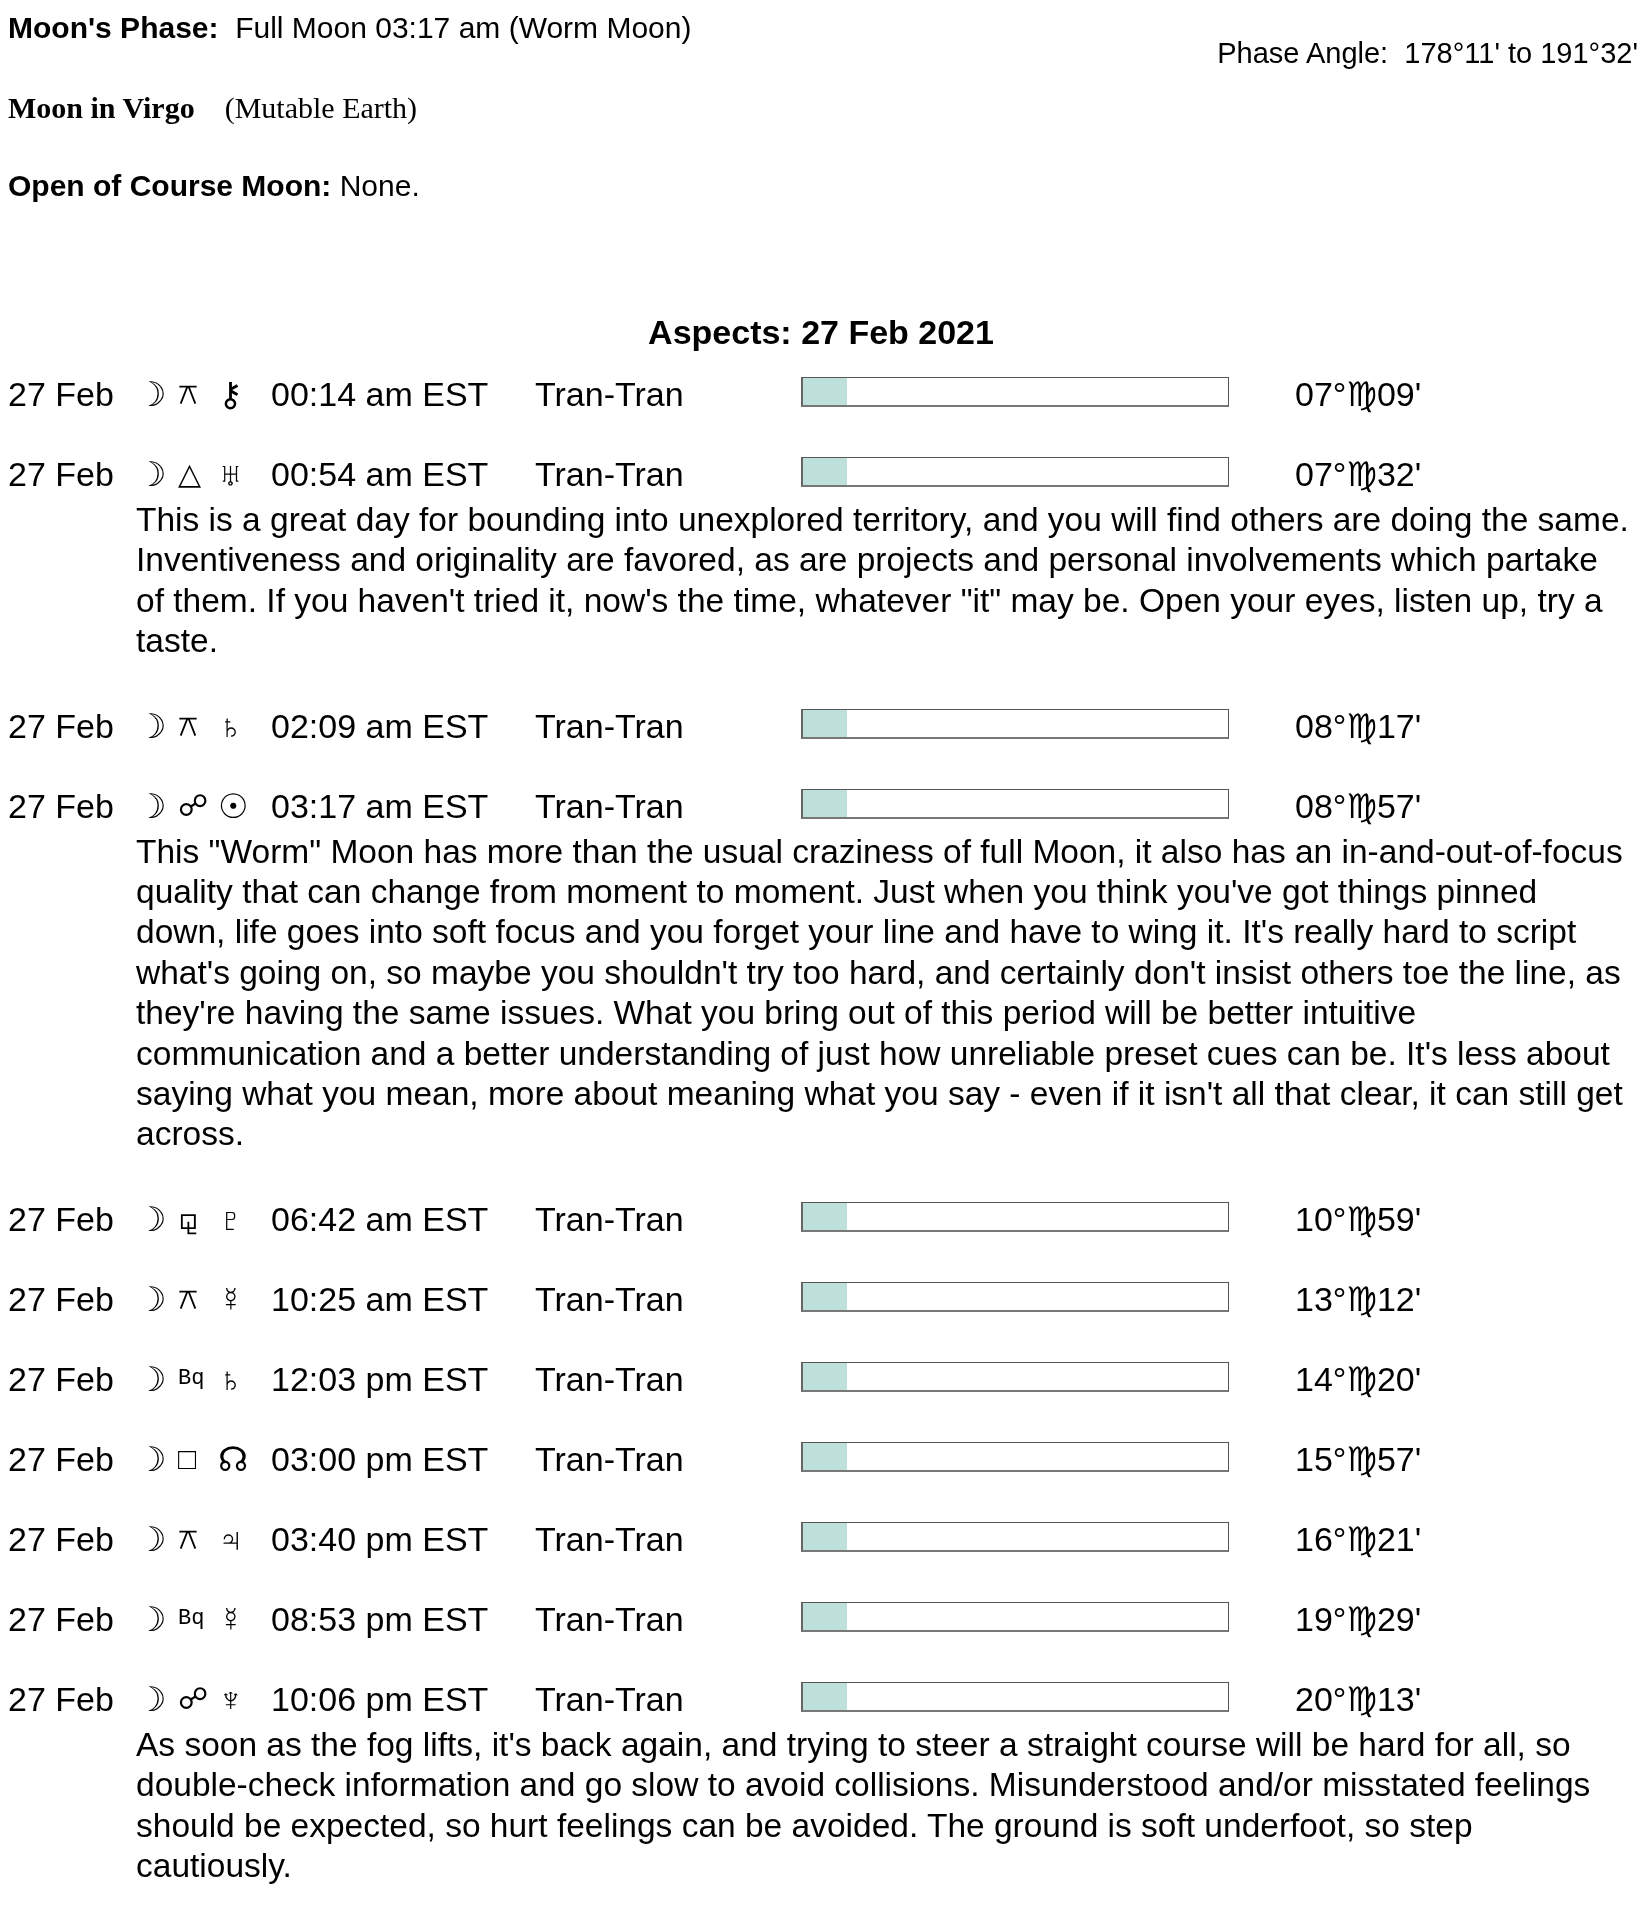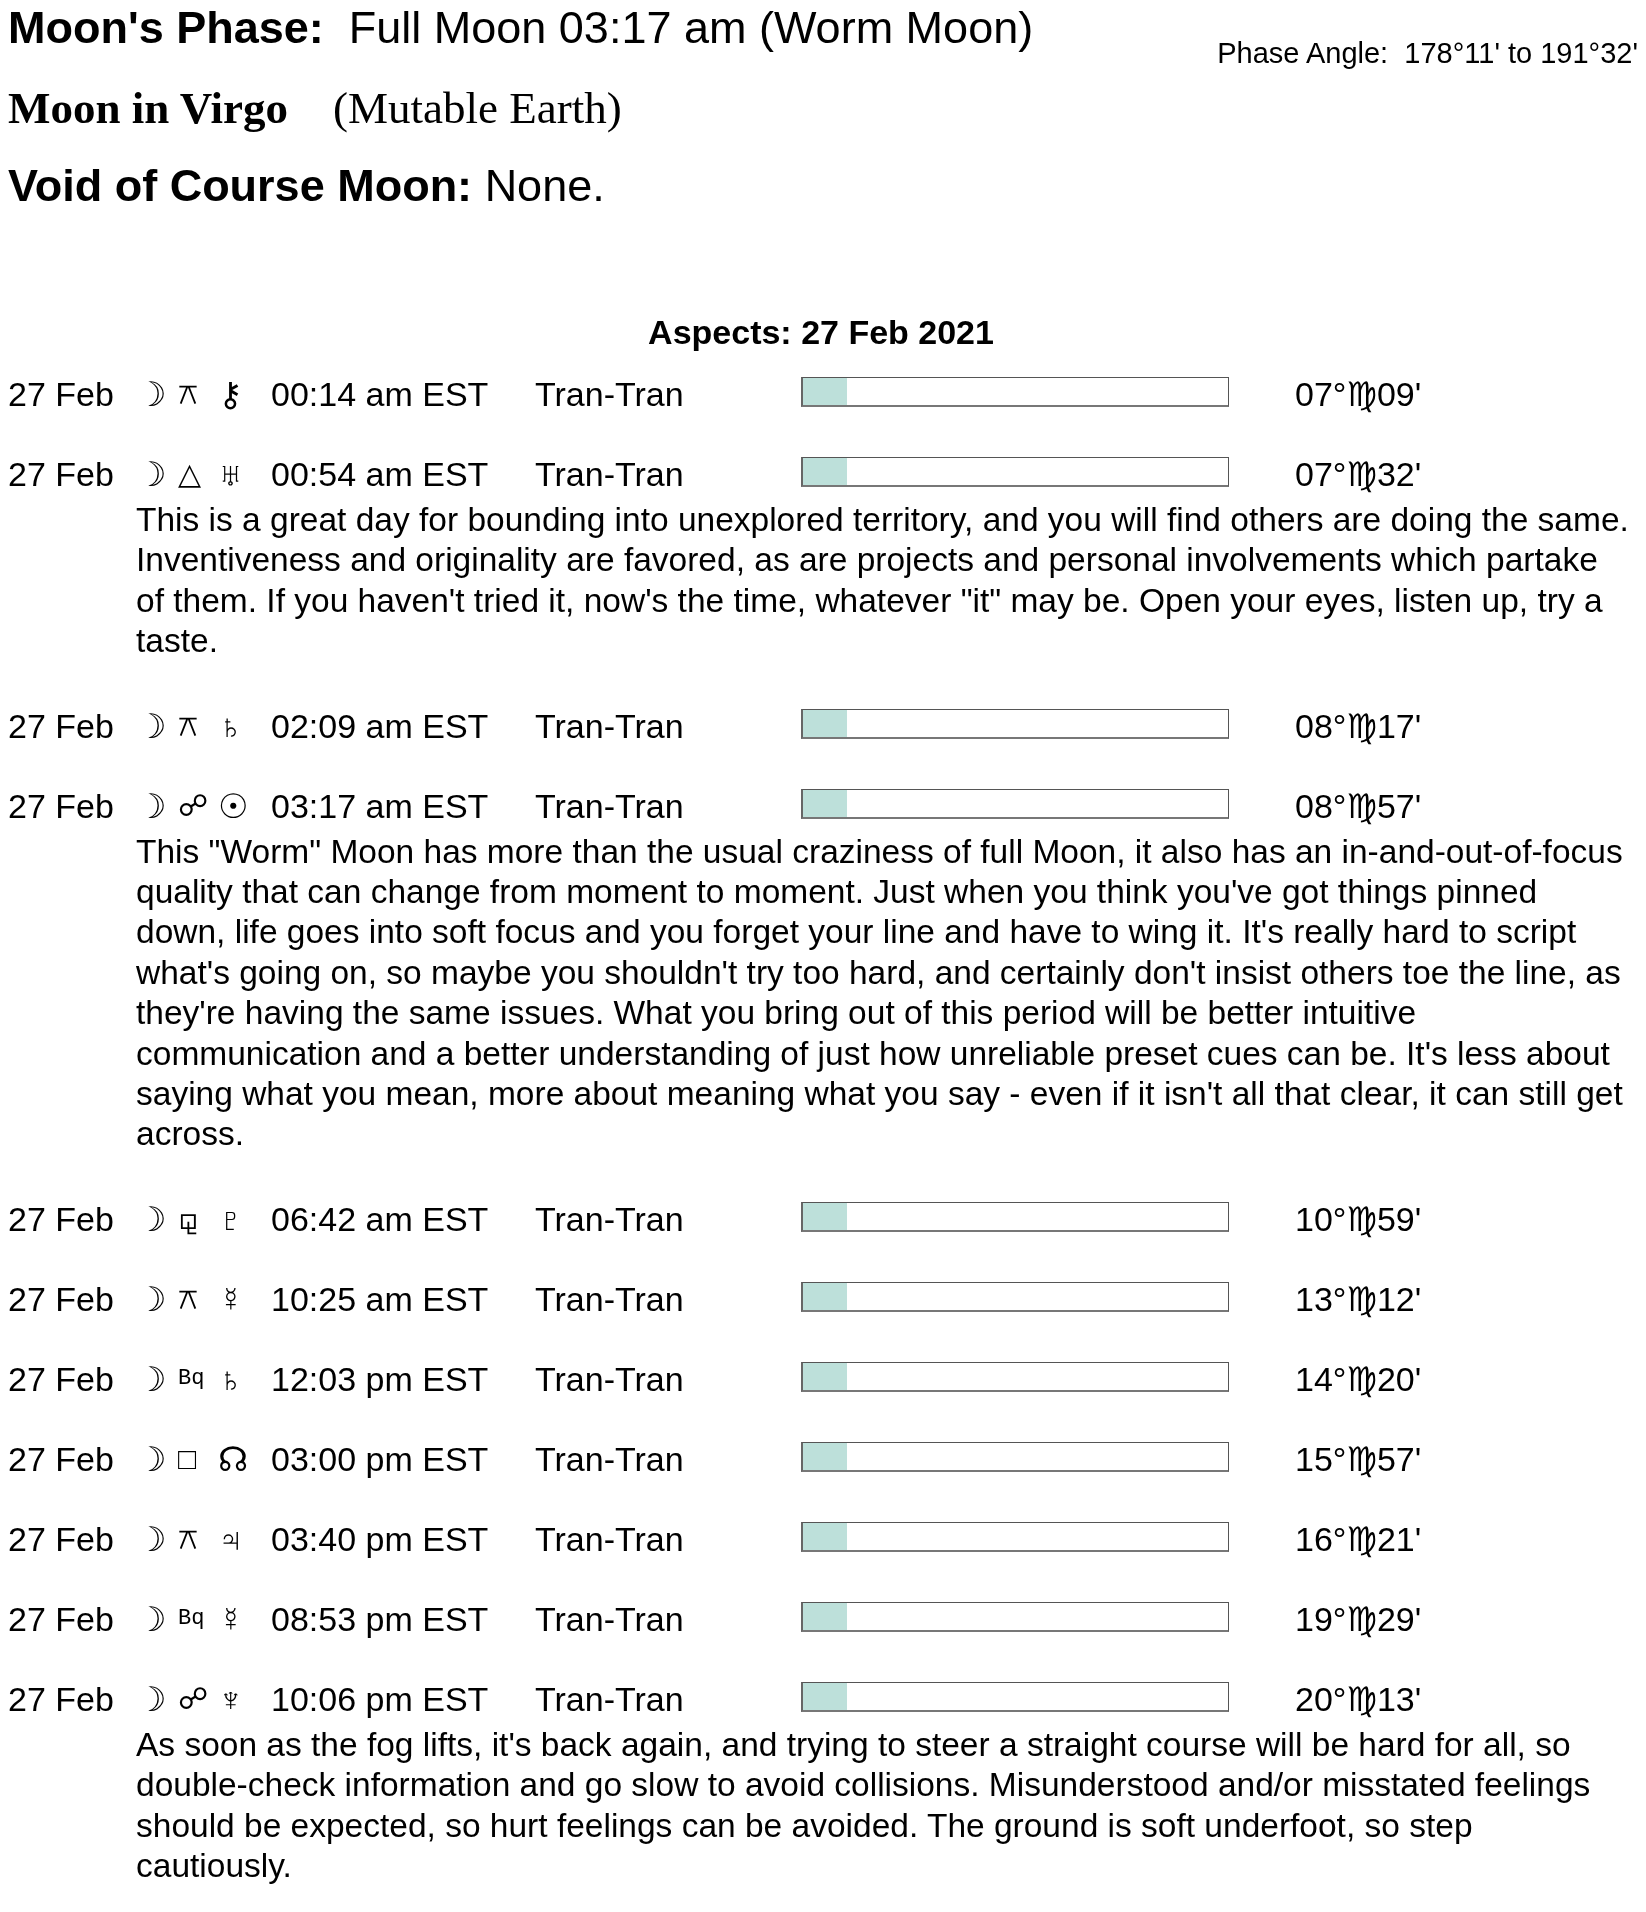--- a/index.html
+++ b/index.html
@@ -1,18 +1,18 @@
 <!DOCTYPE html>
 <html><head>
 <meta charset="utf-8">
 <style>
   html, body { margin:0; padding:0; background:#ffffff; }
   body { width:1646px; height:1912px; position:relative; overflow:hidden;
          font-family:"Liberation Sans", "DejaVu Sans", sans-serif; color:#000; }
-  .hdr { position:absolute; left:8px; font-size:45px; white-space:nowrap; line-height:40px; }
+  .hdr { position:absolute; left:8px; font-size:30px; white-space:nowrap; line-height:40px; }
   .hdr b { font-weight:bold; }
   #h-phase { top:8px; }
   #h-sign { top:88px;font-family:Liberation Serif, serif; }
   #h-void { top:166px; }
   #phase-angle { position:absolute; right:8px; top:8px; font-size:29px; line-height:36px; white-space:nowrap;margin-top:27px; }
   #aspects-title { position:absolute; left:0; width:1646px; top:312px; text-align:center;
                    font-size:34px; font-weight:bold; line-height:40px; padding-right:4px; box-sizing:border-box; }
   #aspect-list { position:absolute; left:0; top:370px; width:1586px; }
   .aspect { position:relative; }
   .row { position:relative; height:48px; font-size:34px; line-height:48px; white-space:nowrap; }
@@ -42,21 +42,21 @@
 </div>
 <div id="phase-angle">
   <span>Phase Angle:</span>&nbsp;
   <span>178°11' to 191°32'</span>
 </div>
 <div class="hdr" id="h-sign">
   <b>Moon in Virgo</b>&nbsp;&nbsp;&nbsp;
   <span>(Mutable Earth)</span>
 </div>
 <div class="hdr" id="h-void">
-  <b>Void of Course Moon:</b>
+  <b>Open of Course Moon:</b>
   <span>None.</span>
 </div>
 
 <div id="aspects-title">Aspects: 27 Feb 2021</div>
 
 <div id="aspect-list">
     <div class="aspect">
     <div class="row">
       <span class="c-date">27 Feb</span>
       <span class="c-moon">☽</span>

